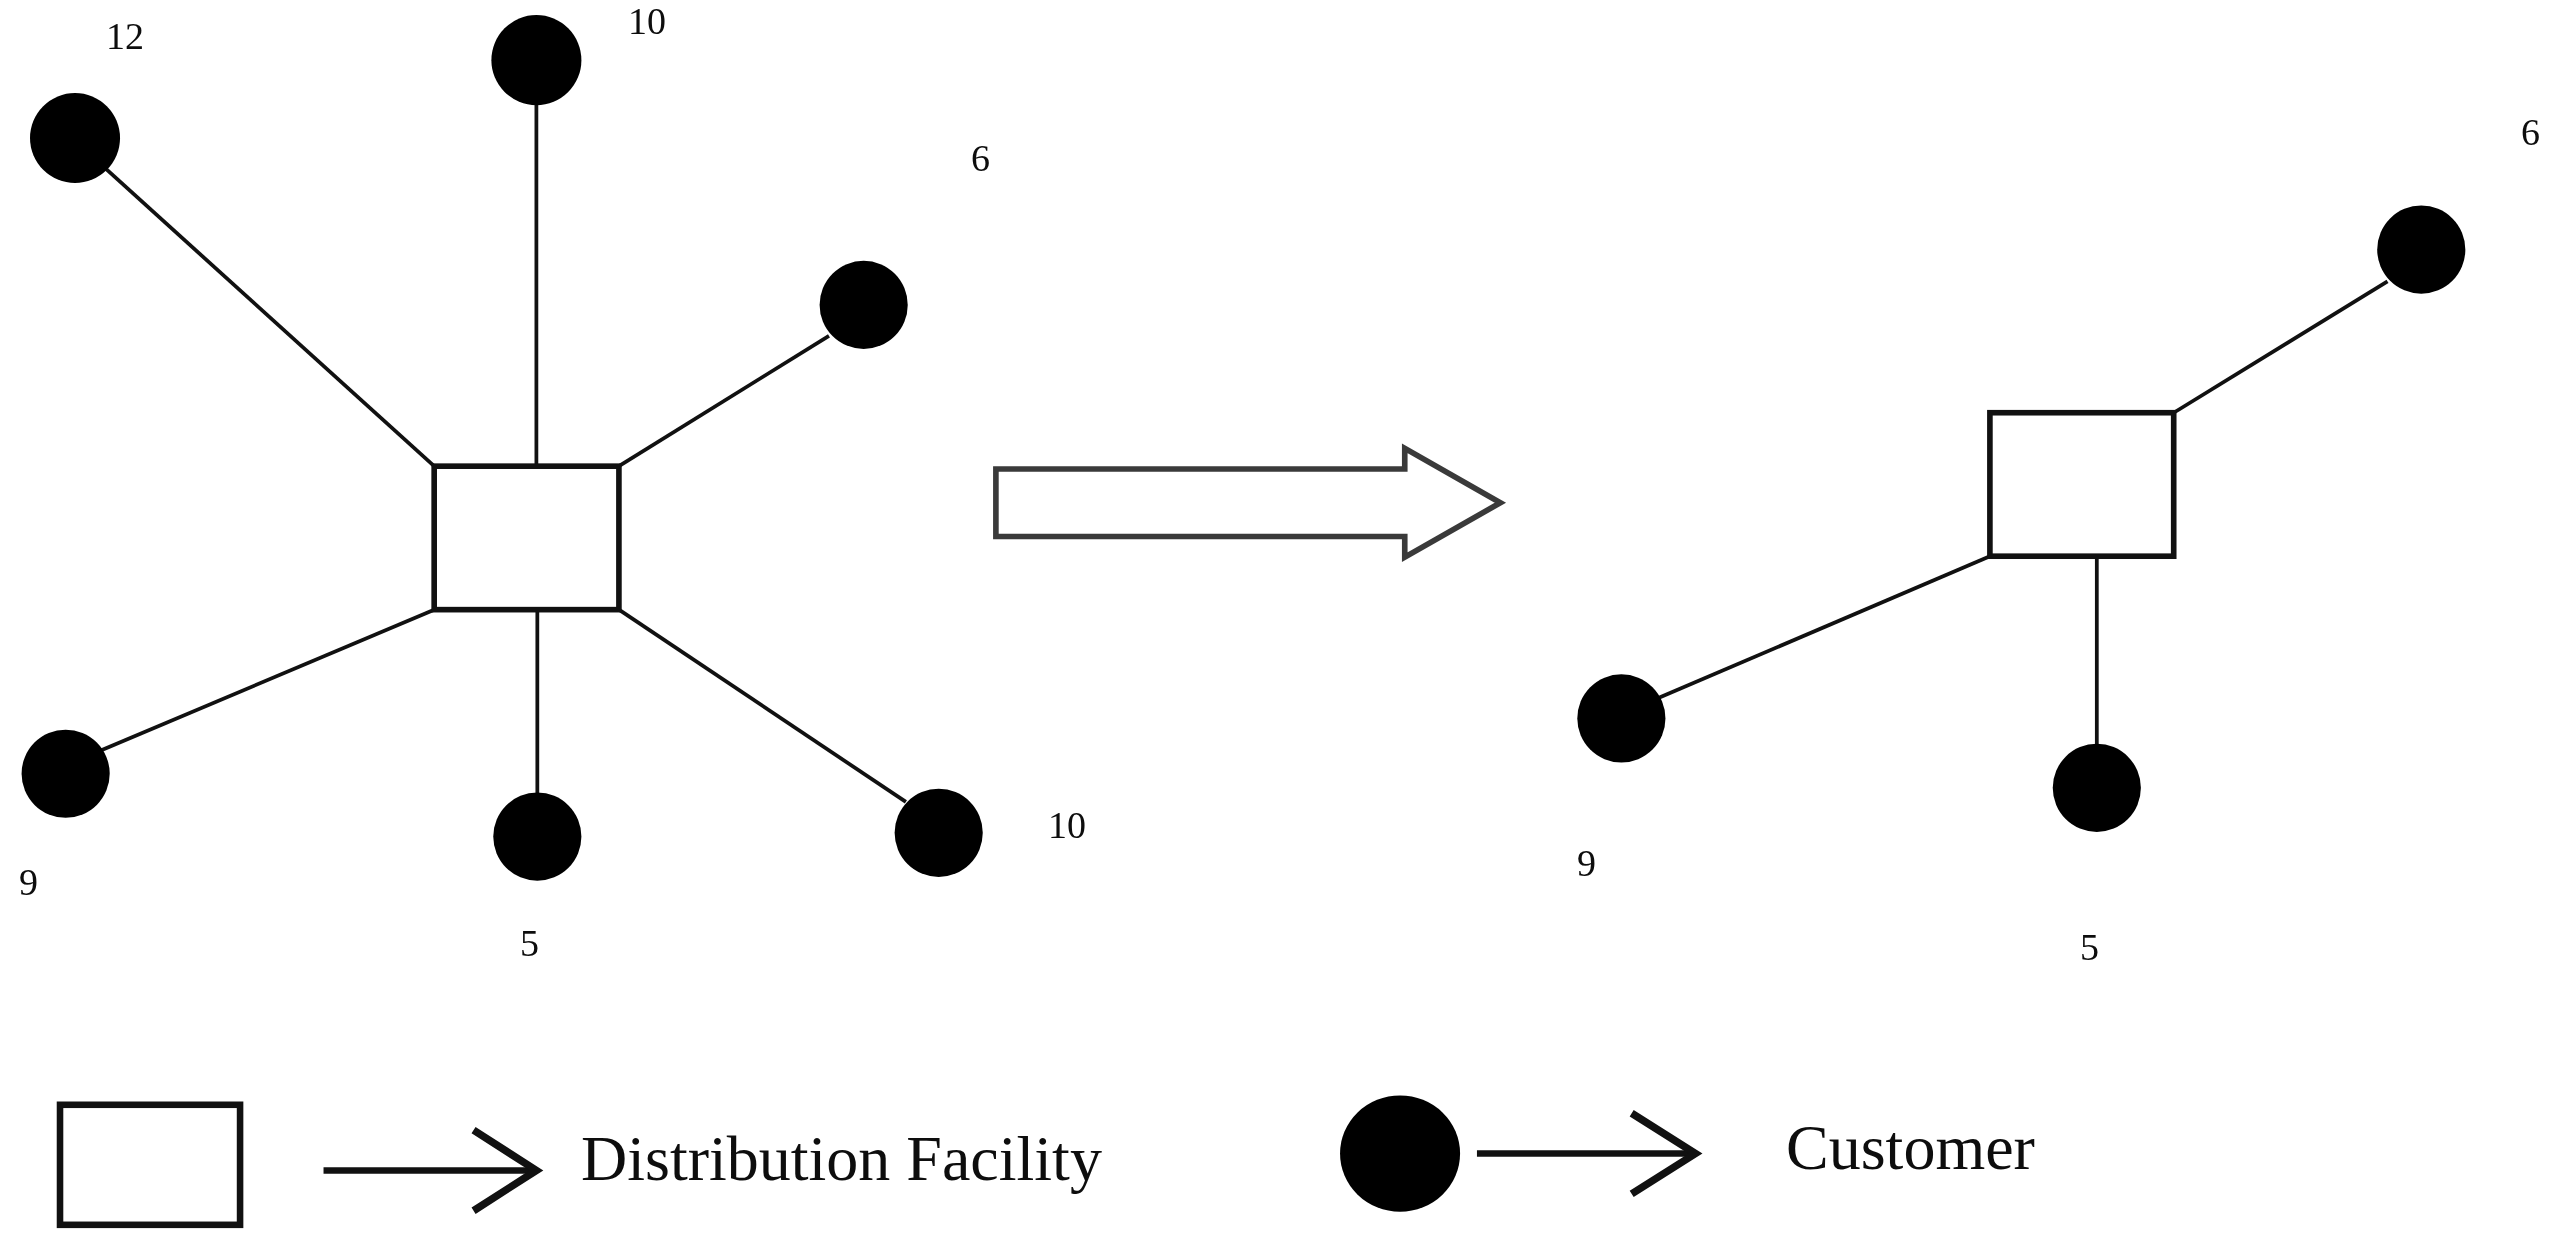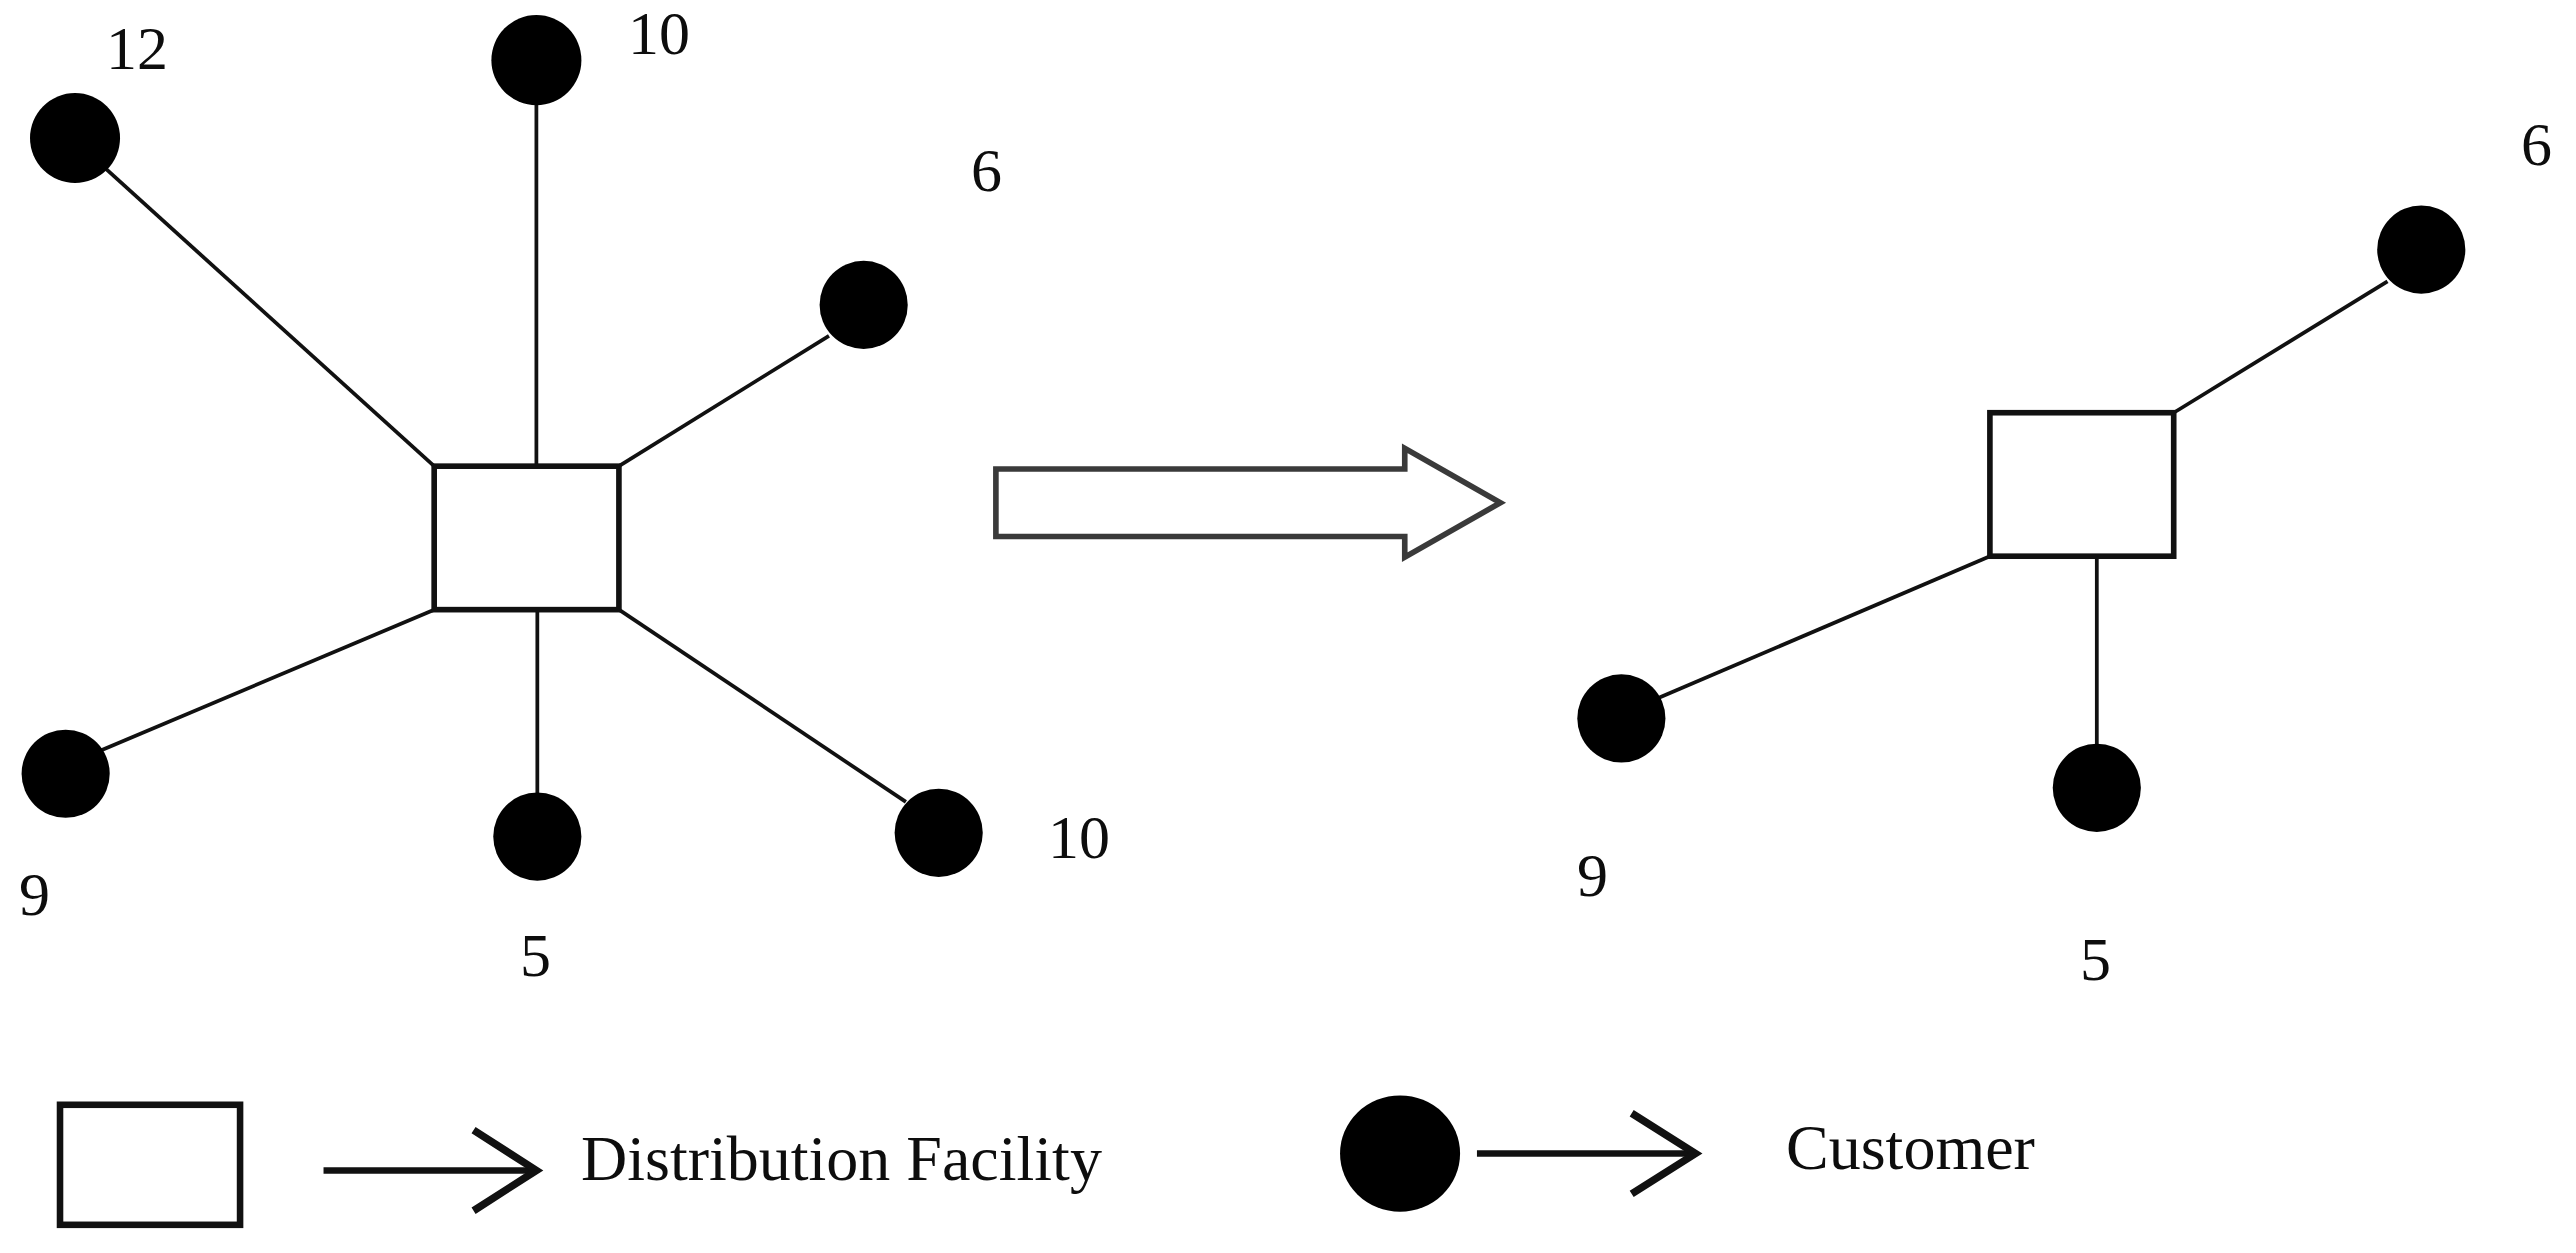--- a/index.html
+++ b/index.html
@@ -24,21 +24,21 @@
   }
   .node-label,
   .legend-label {
     position: absolute;
     color: #0d0d0d;
     font-family: "Liberation Serif", "DejaVu Serif", serif;
     white-space: nowrap;
     line-height: 1;
   }
   .node-label {
-    font-size: 62px;
+    font-size: 38px;
   }
   .legend-label {
     font-size: 64px;
   }
 </style>
 </head>
 <body>
 
 <div id="canvas-root">
 

